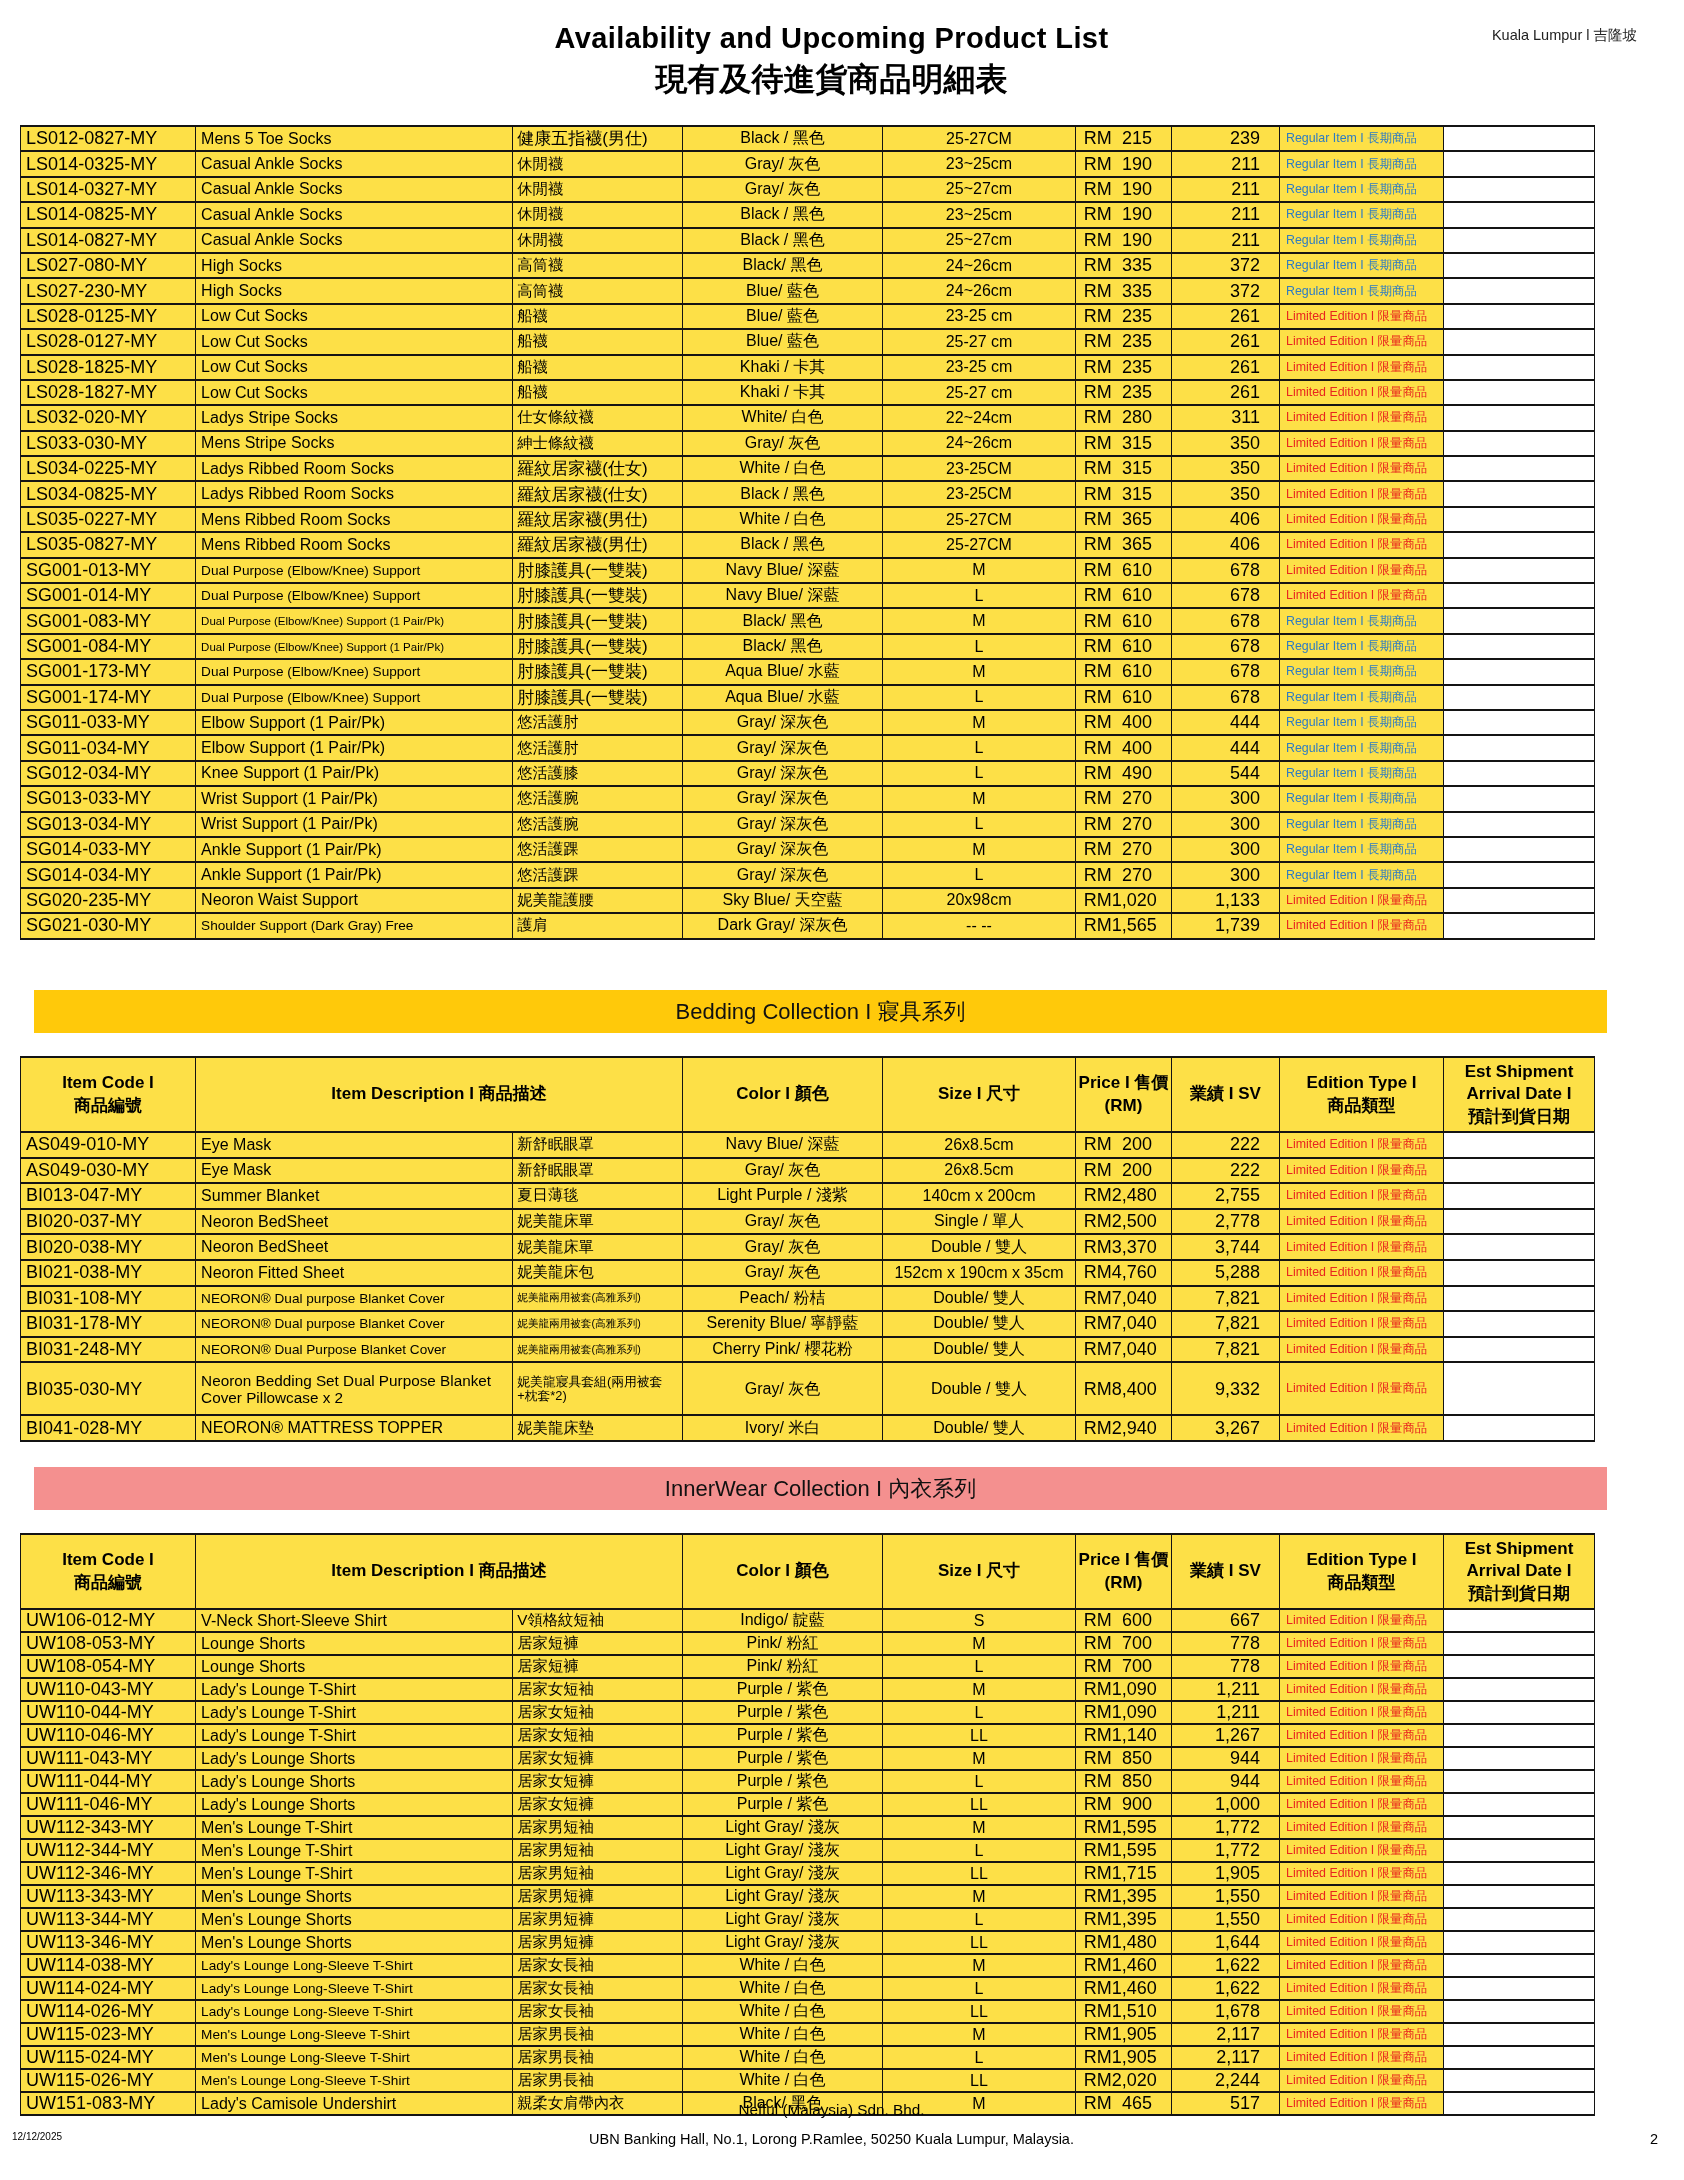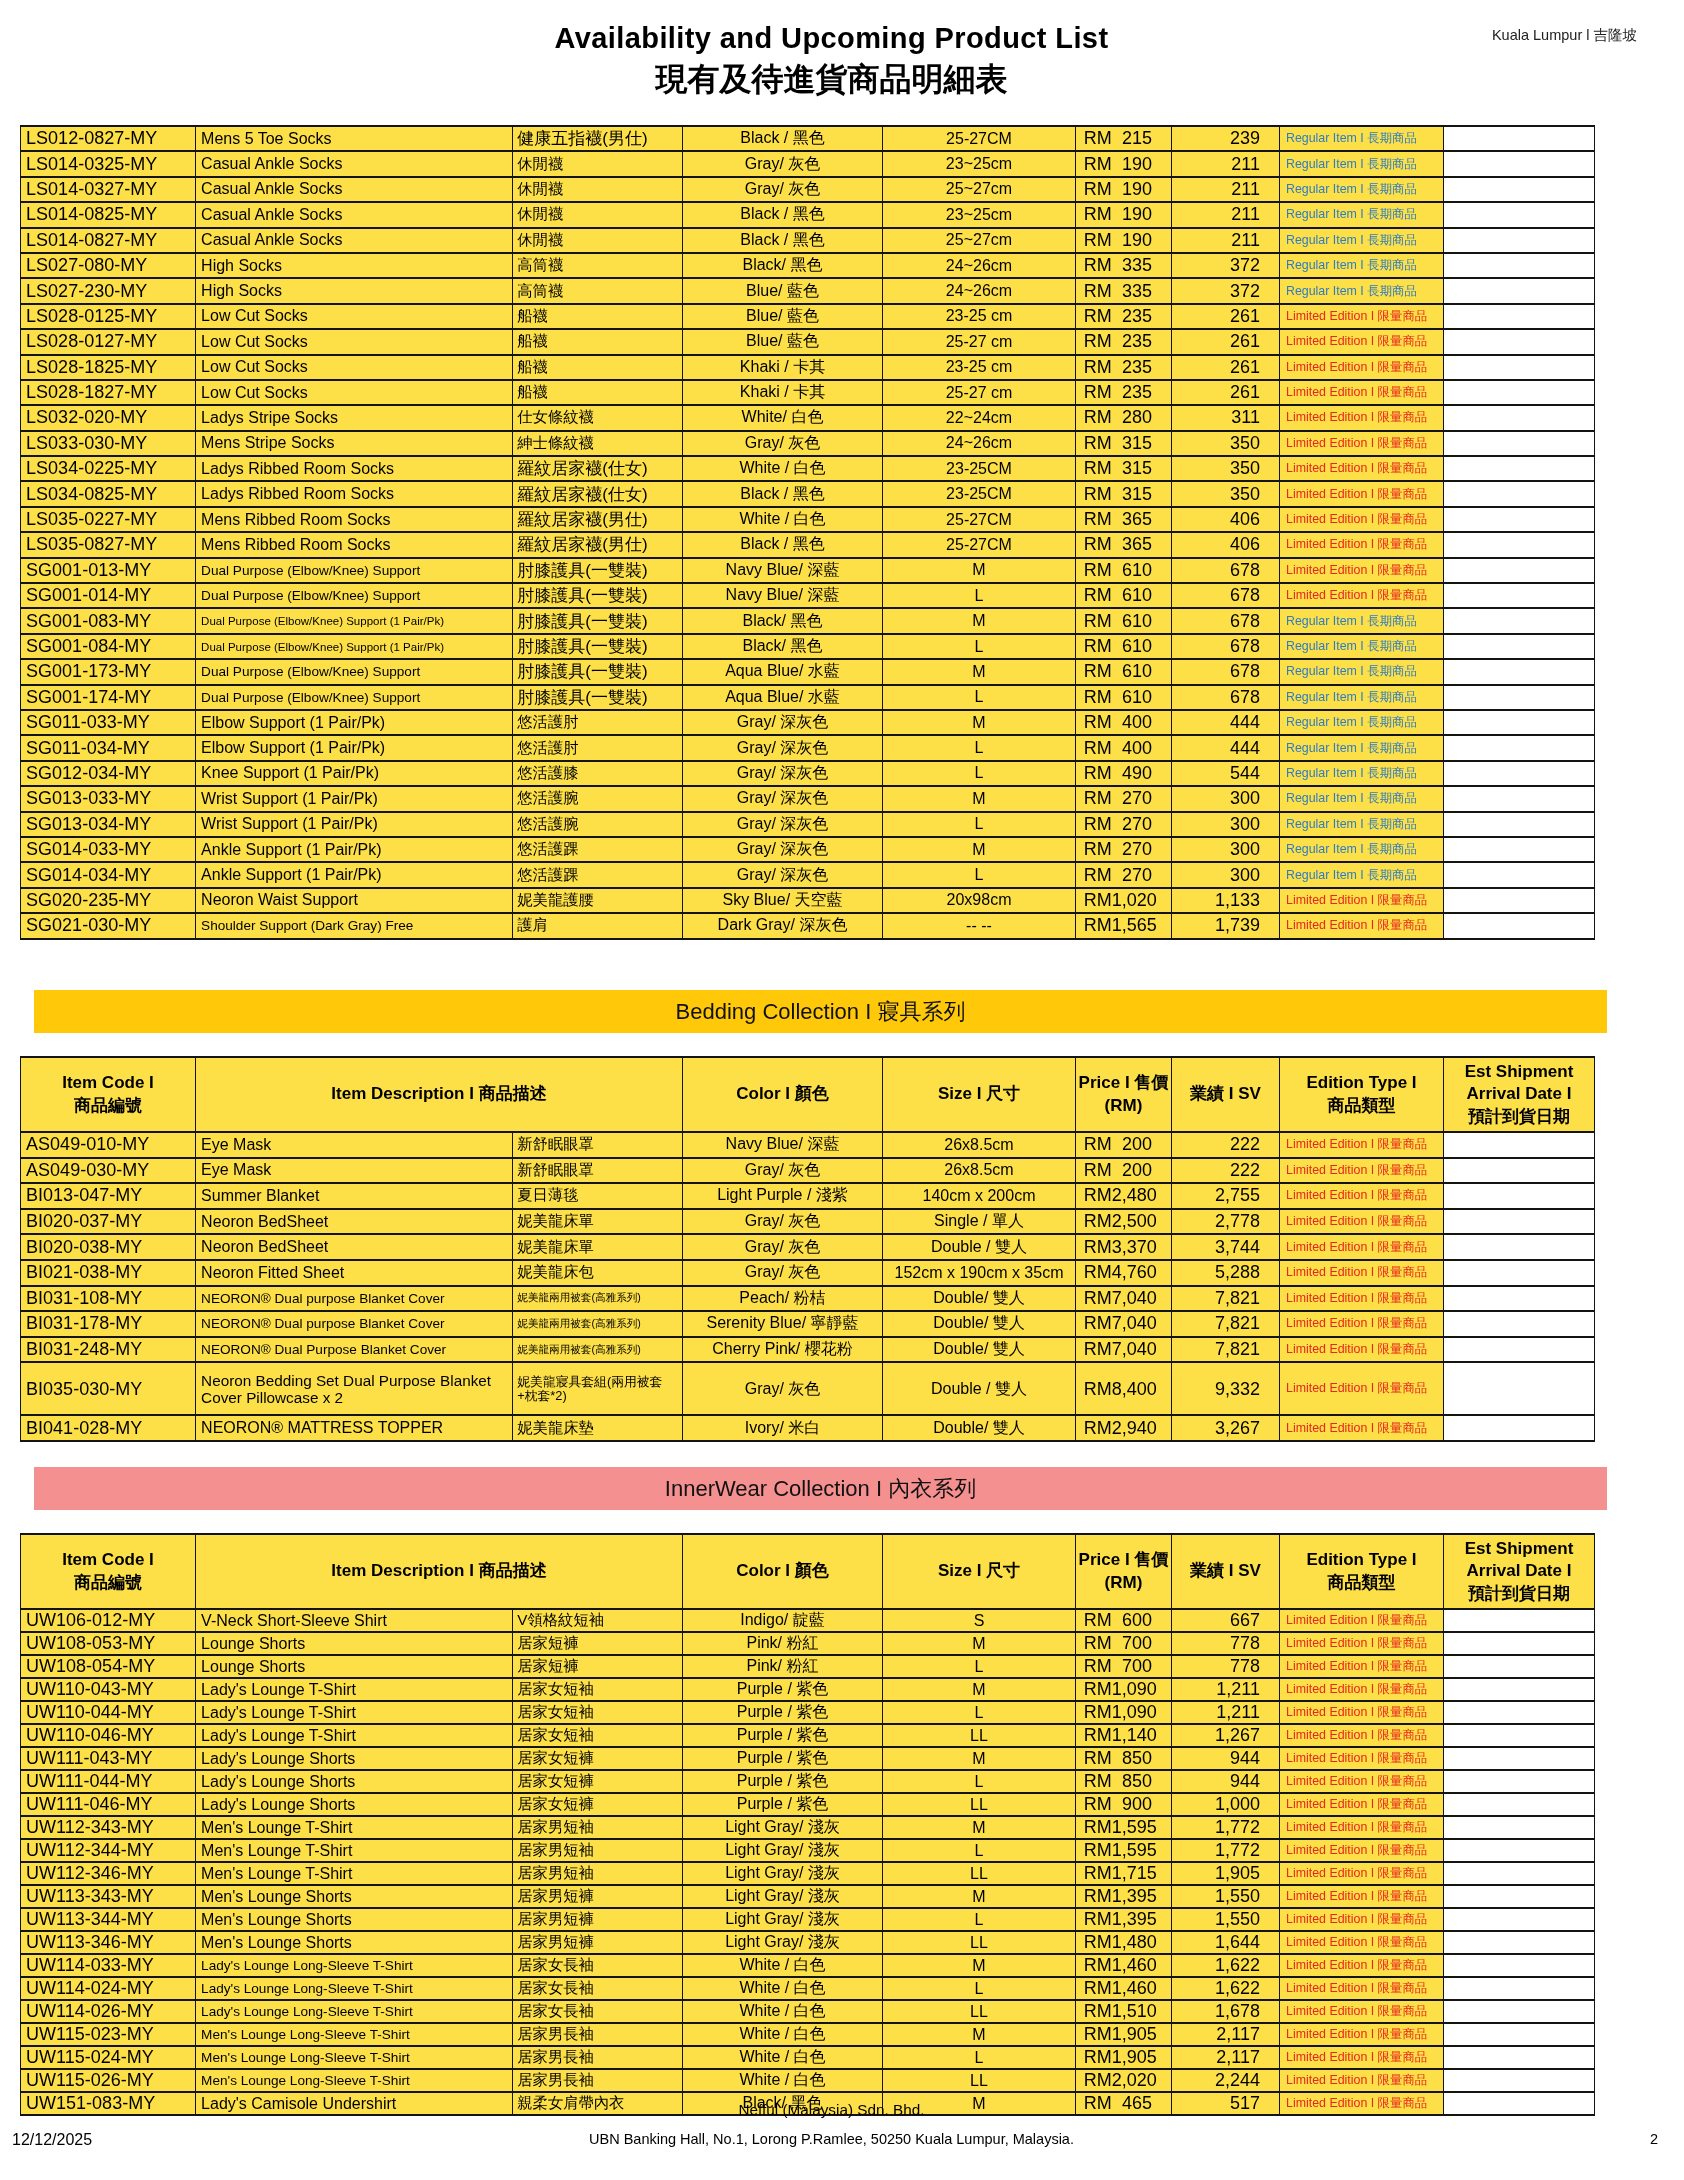--- a/index.html
+++ b/index.html
@@ -56,21 +56,21 @@
   .c-sv{font-size:18px;text-align:right;padding-right:19px;}
   .c-ed{font-size:12.4px;text-align:left;padding-left:6px;}
   .c-ed.regular{color:var(--blue);}
   .c-ed.limited{color:var(--red);}
   .c-est{background:#fff;}
 
   .footer-company{position:absolute;top:2101px;left:0;width:1663px;
     text-align:center;font-size:15.3px;}
   .footer-address{position:absolute;top:2131px;left:0;width:1663px;
     text-align:center;font-size:14.5px;}
-  .footer-date{position:absolute;top:2131px;left:12px;font-size:16px;}
+  .footer-date{position:absolute;top:2131px;left:12px;font-size:10px;}
   .footer-page{position:absolute;top:2131px;right:27px;font-size:14.5px;}
 </style>
 </head>
 <body style="--blue: #2E7CC3; --red: #E8251F;">
 
 <div class="doc-title">Availability and Upcoming Product List</div>
 <div class="doc-subtitle">現有及待進貨商品明細表</div>
 <div class="location">Kuala Lumpur l 吉隆坡</div>
 
 <table class="sheet t1" id="t1">
@@ -1108,21 +1108,21 @@
           <div class="pwrap">
             <span>RM</span>
             <span>1,480</span>
           </div>
         </td>
         <td class="c-sv">1,644</td>
         <td class="c-ed limited"><span>Limited Edition I 限量商品</span></td>
         <td class="c-est"></td>
       </tr>
       <tr>
-        <td class="c-code">UW114-033-MY</td>
+        <td class="c-code">UW114-038-MY</td>
         <td class="c-en s">Lady's Lounge Long-Sleeve T-Shirt</td>
         <td class="c-cn">居家女長袖</td>
         <td class="c-color">White / 白色</td>
         <td class="c-size">M</td>
         <td class="c-price">
           <div class="pwrap">
             <span>RM</span>
             <span>1,460</span>
           </div>
         </td>

